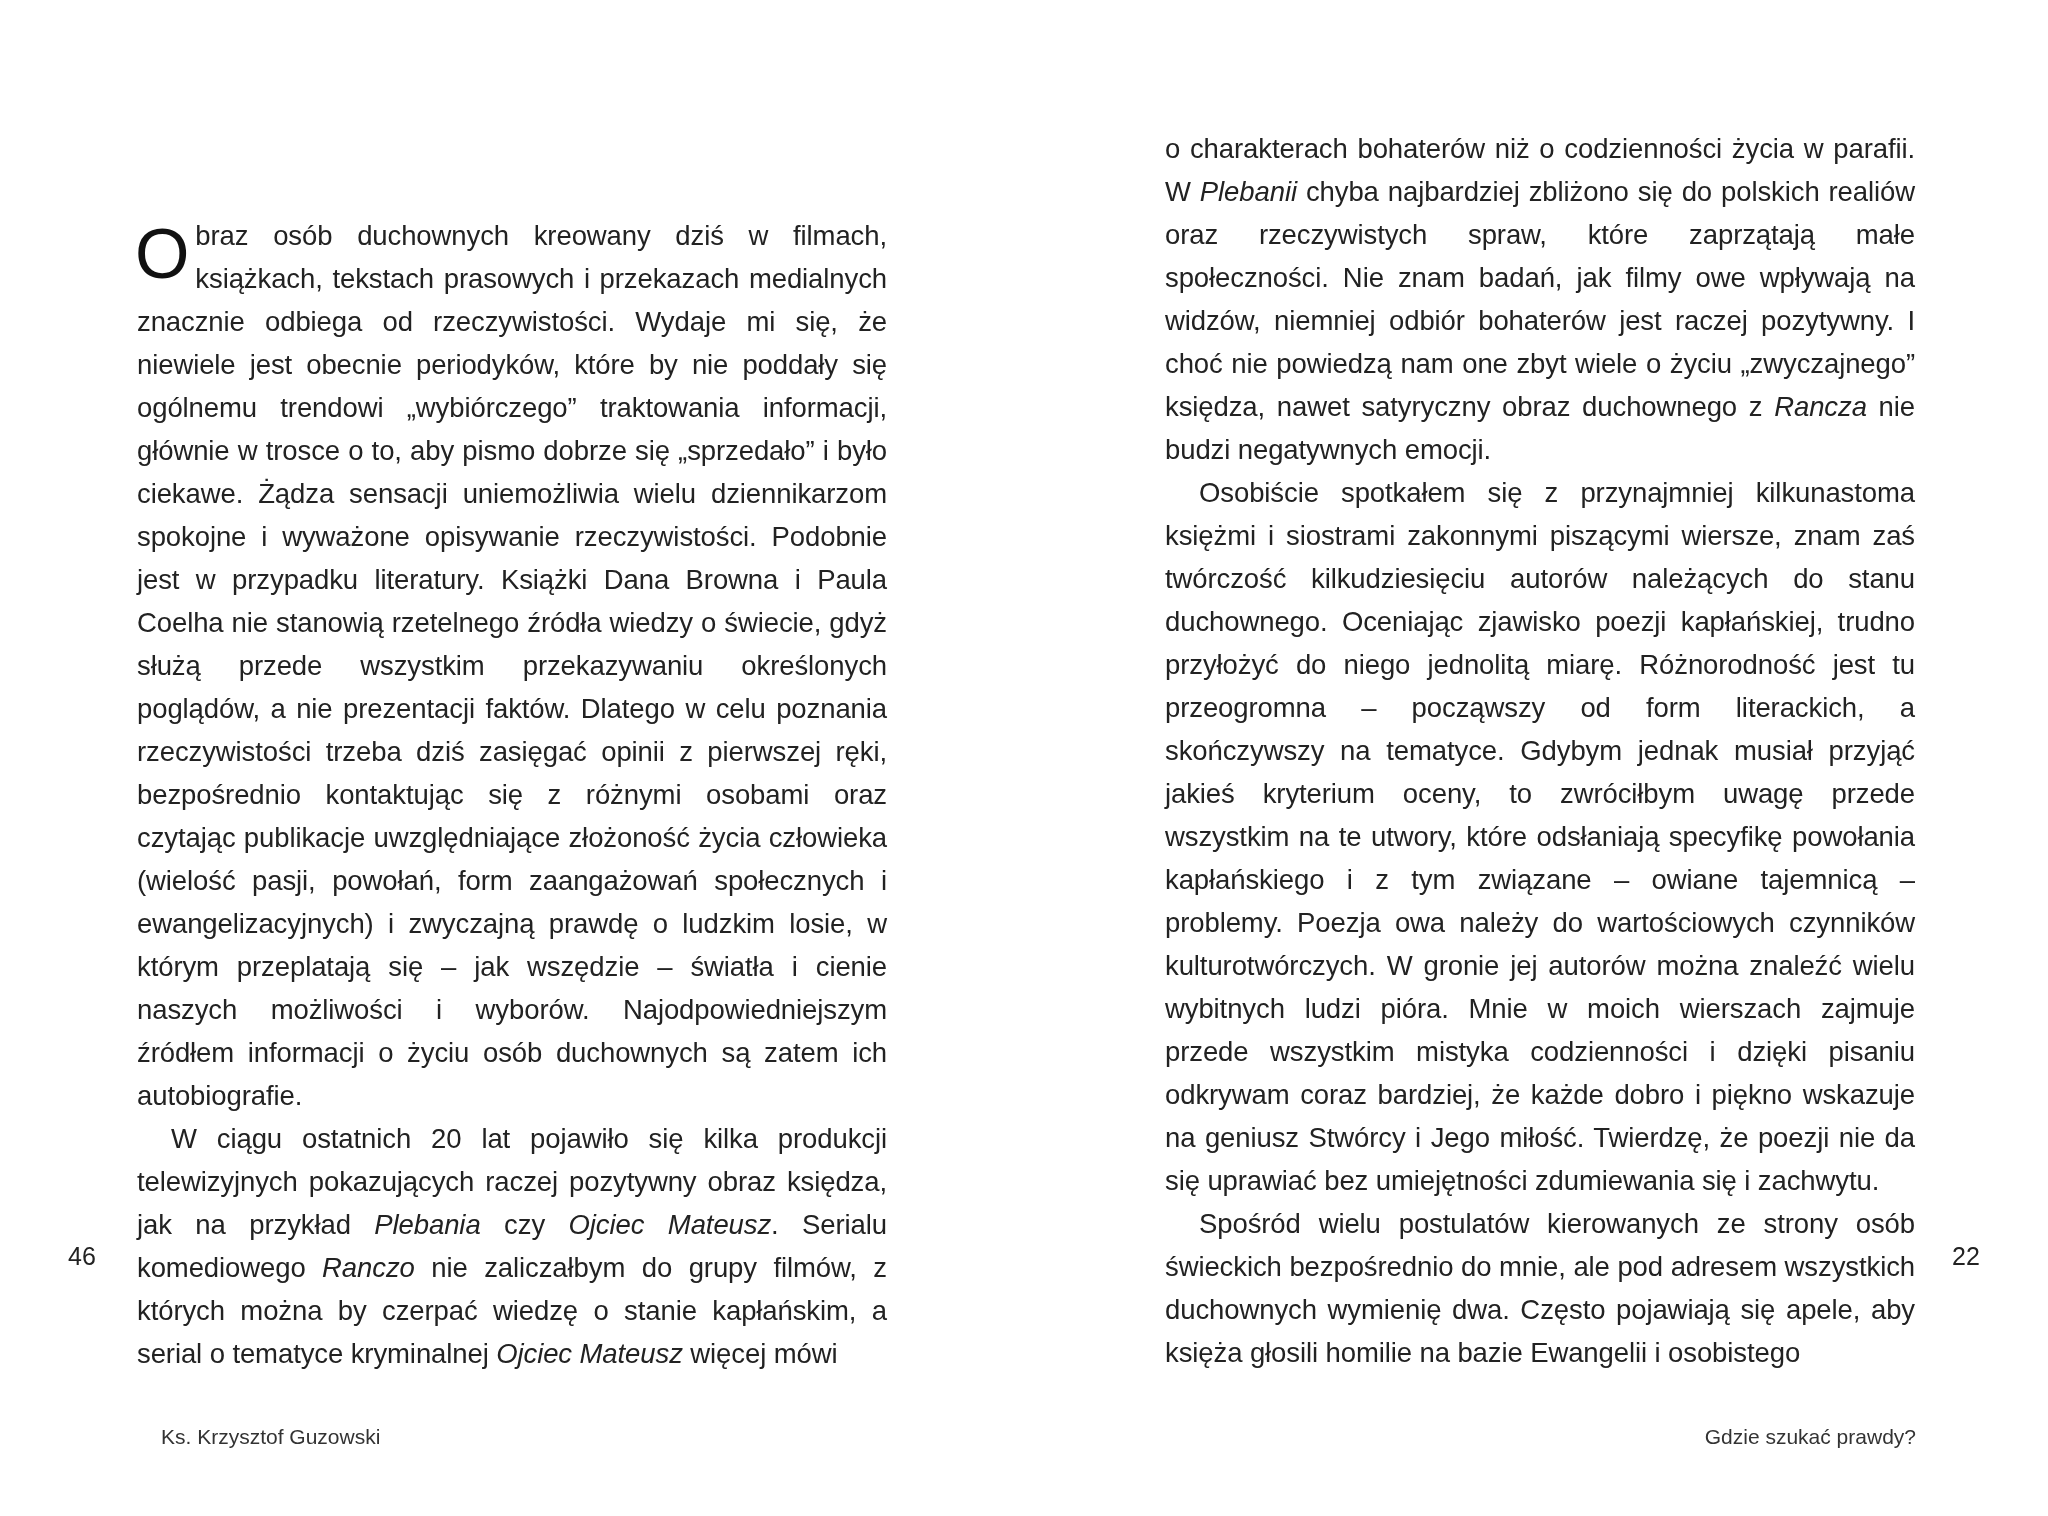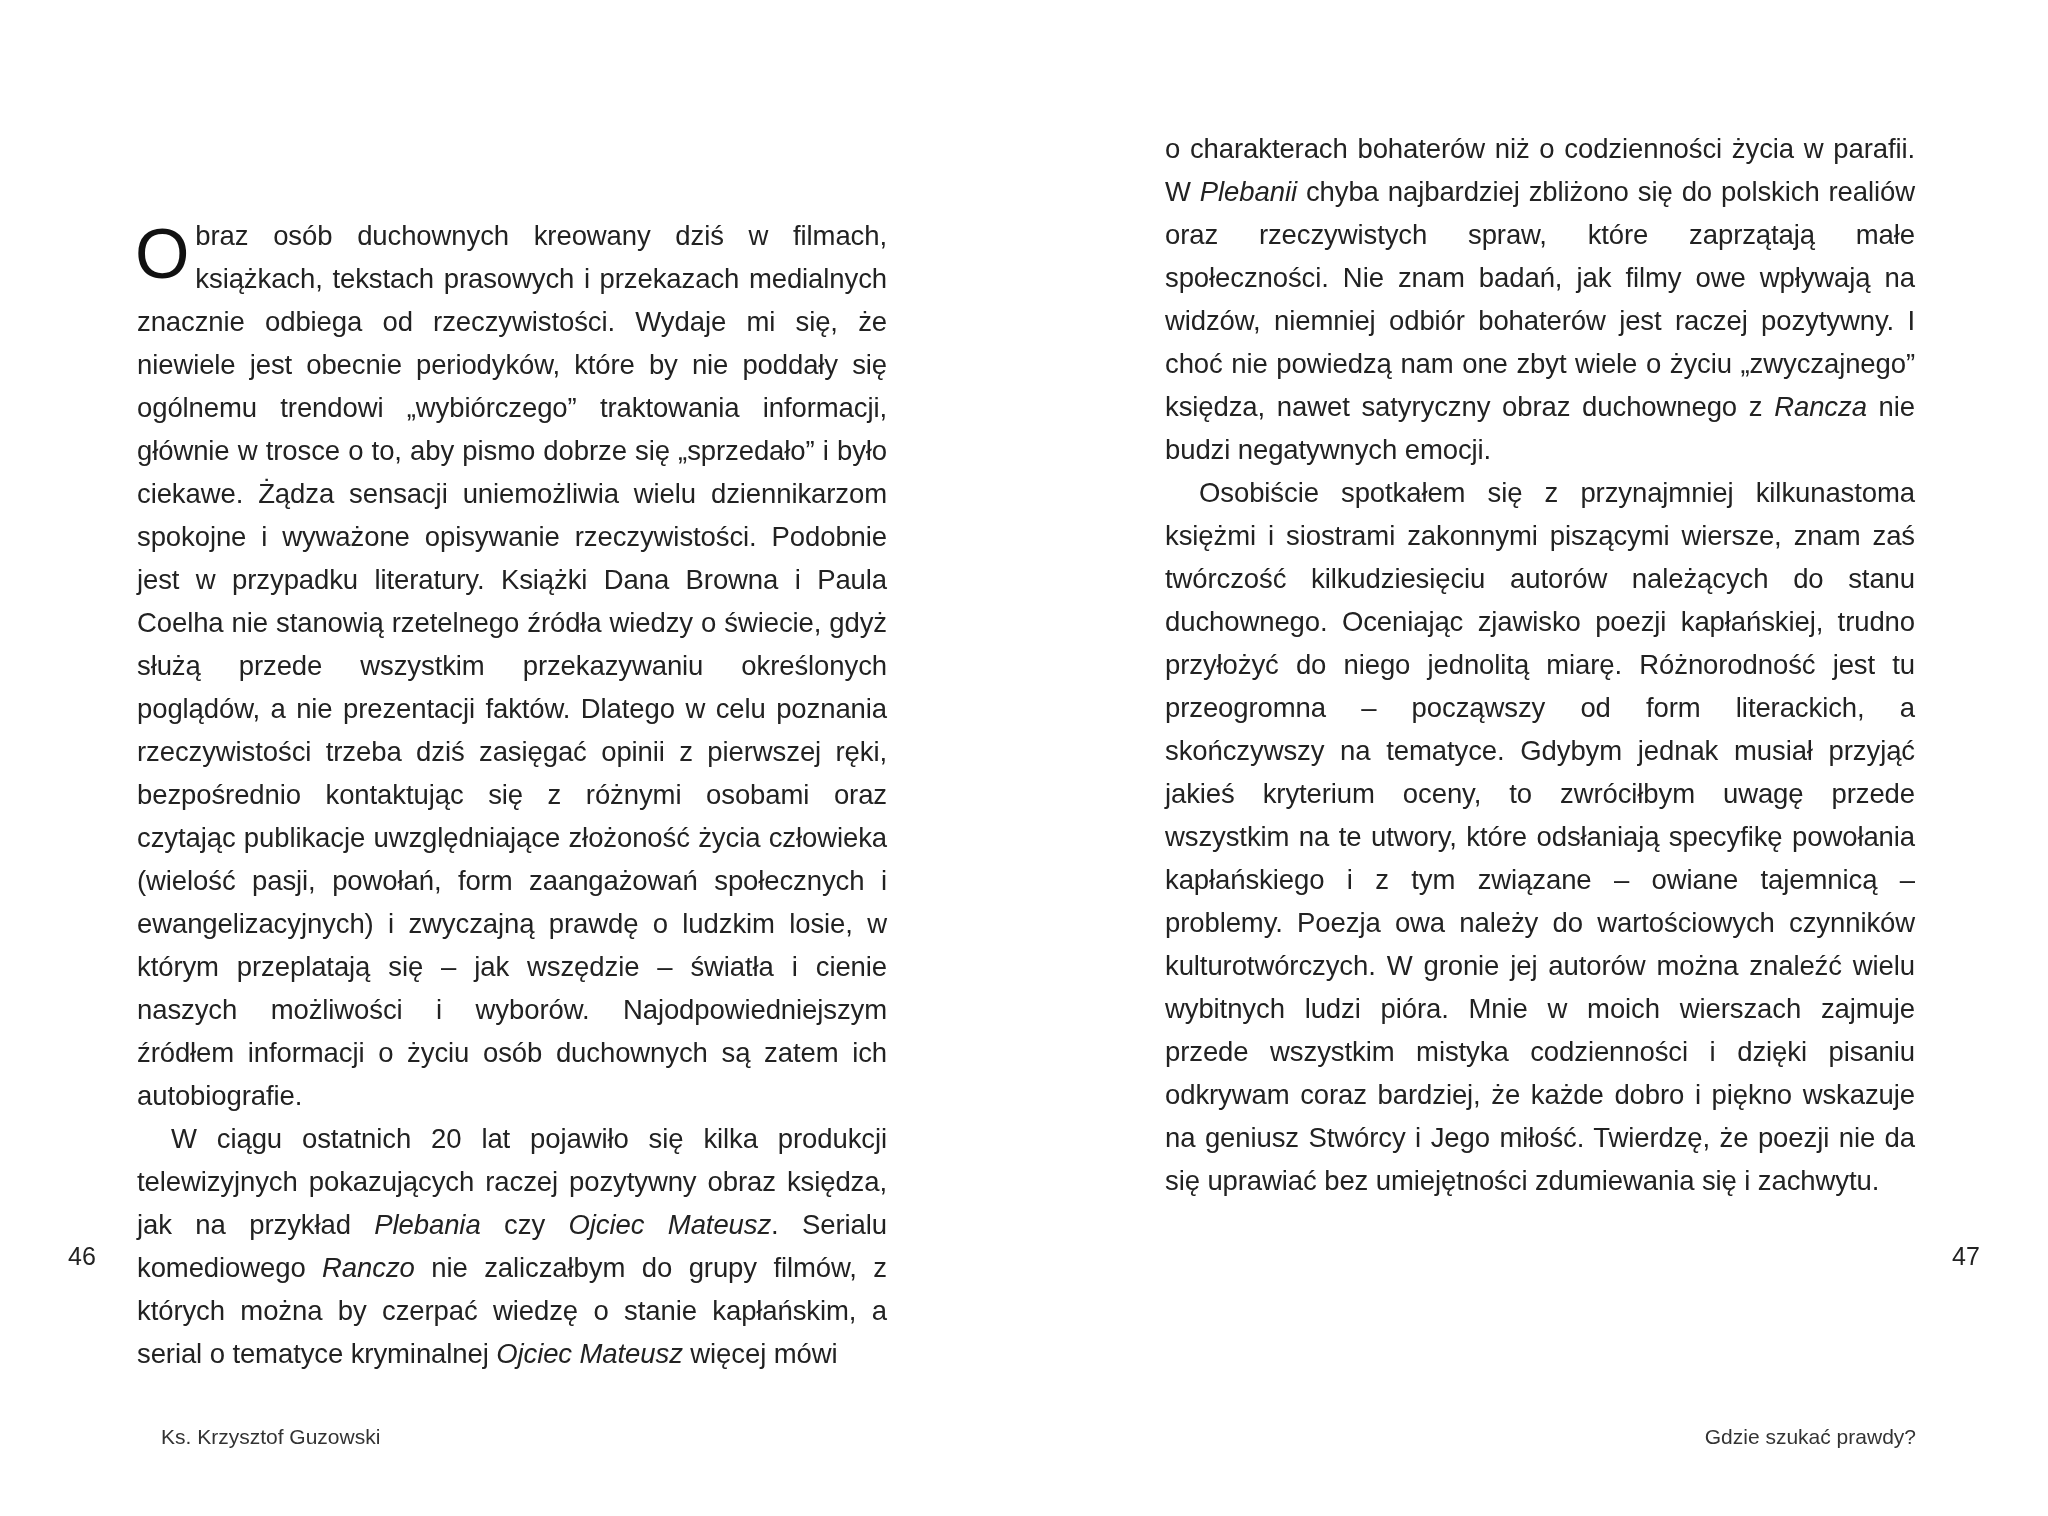--- a/index.html
+++ b/index.html
@@ -33,16 +33,17 @@
     <p><span>W ciągu ostatnich 20 lat pojawiło się kilka produkcji telewizyjnych pokazujących raczej pozytywny obraz księdza, jak na przykład </span><i>Plebania</i><span> czy </span><i>Ojciec Mateusz</i><span>. Serialu komediowego </span><i>Ranczo</i><span> nie zaliczałbym do grupy filmów, z których można by czerpać wiedzę o stanie kapłańskim, a serial o tematyce kryminalnej </span><i>Ojciec Mateusz</i><span> więcej mówi</span></p>
   </div>
   <div class="pnum">46</div>
   <div class="footer">Ks. Krzysztof Guzowski</div>
 </div>
 
 <div class="page right">
   <div class="col">
     <p class="first"><span>o charakterach bohaterów niż o codzienności życia w parafii. W </span><i>Plebanii</i><span> chyba najbardziej zbliżono się do polskich realiów oraz rzeczywistych spraw, które zaprzątają małe społeczności. Nie znam badań, jak filmy owe wpływają na widzów, niemniej odbiór bohaterów jest raczej pozytywny. I choć nie powiedzą nam one zbyt wiele o życiu „zwyczajnego” księdza, nawet satyryczny obraz duchownego z </span><i>Rancza</i><span> nie budzi negatywnych emocji.</span></p>
     <p>Osobiście spotkałem się z przynajmniej kilkunastoma księżmi i siostrami zakonnymi piszącymi wiersze, znam zaś twórczość kilkudziesięciu autorów należących do stanu duchownego. Oceniając zjawisko poezji kapłańskiej, trudno przyłożyć do niego jednolitą miarę. Różnorodność jest tu przeogromna – począwszy od form literackich, a skończywszy na tematyce. Gdybym jednak musiał przyjąć jakieś kryterium oceny, to zwróciłbym uwagę przede wszystkim na te utwory, które odsłaniają specyfikę powołania kapłańskiego i z tym związane – owiane tajemnicą – problemy. Poezja owa należy do wartościowych czynników kulturotwórczych. W gronie jej autorów można znaleźć wielu wybitnych ludzi pióra. Mnie w moich wierszach zajmuje przede wszystkim mistyka codzienności i dzięki pisaniu odkrywam coraz bardziej, że każde dobro i piękno wskazuje na geniusz Stwórcy i Jego miłość. Twierdzę, że poezji nie da się uprawiać bez umiejętności zdumiewania się i zachwytu.</p>
+    <p>Spośród wielu postulatów kierowanych ze strony osób świeckich bezpośrednio do mnie, ale pod adresem wszystkich duchownych wymienię dwa. Często pojawiają się apele, aby księża głosili homilie na bazie Ewangelii i osobistego</p>
   </div>
-  <div class="pnum">47</div>
+  <div class="pnum">22</div>
   <div class="footer">Gdzie szukać prawdy?</div>
 </div>
 
 </body></html>

